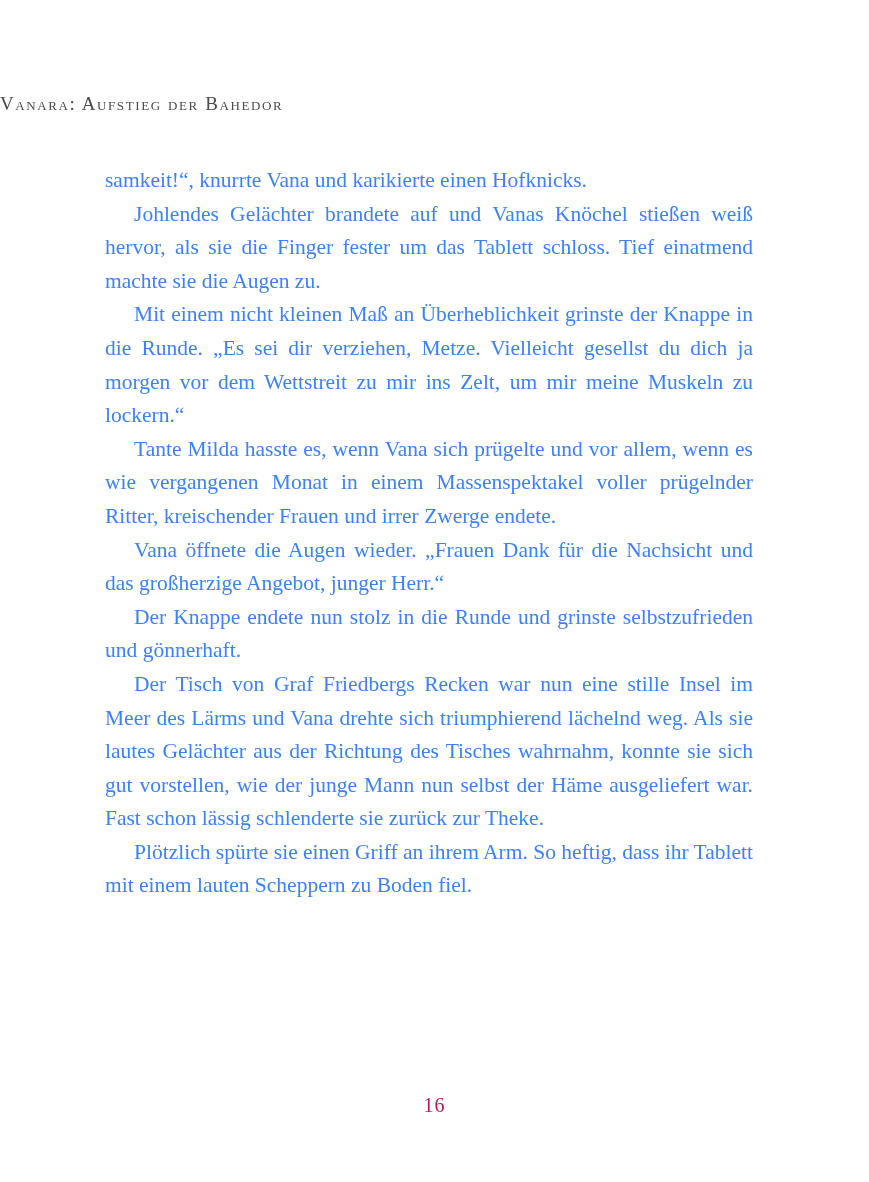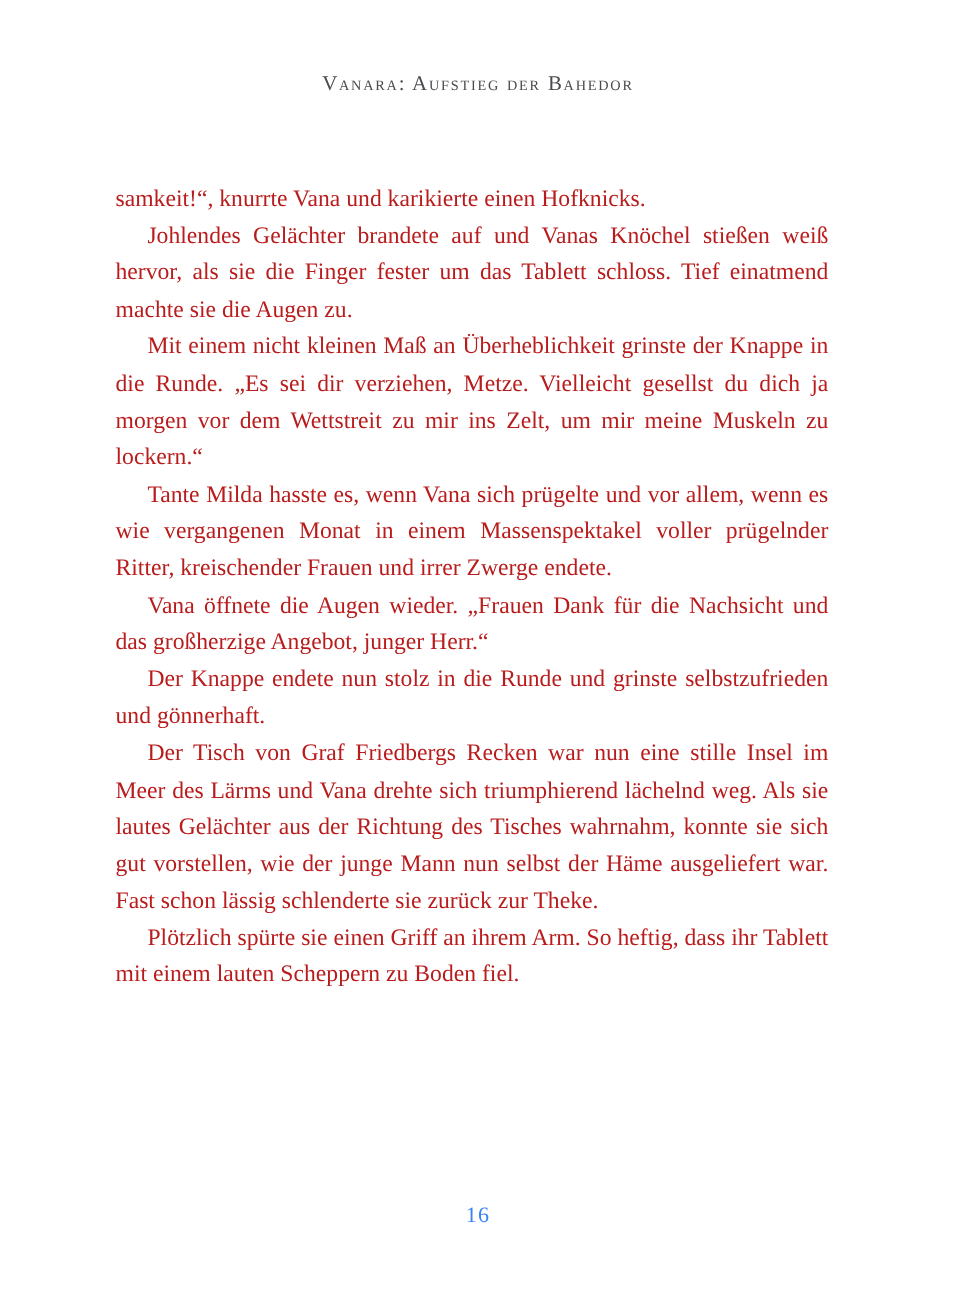--- a/index.html
+++ b/index.html
@@ -15,58 +15,57 @@
     overflow: hidden;
   }
   .page {
     position: relative;
     width: 869px;
     height: 1182px;
     box-sizing: border-box;
   }
   .running-head {
     position: absolute;
-    top: 66px;
+    top: 93px;
     left: 0;
     width: 869px;
-    text-align: center;
     font-family: "Liberation Serif", serif;
     font-size: 19px;
     letter-spacing: 1.6px;
     color: #4a4a4f;
     font-variant: small-caps;
     white-space: nowrap;
   }
   .body-text {
     position: absolute;
     top: 164px;
     left: 105px;
     width: 648px;
     font-size: 21.5px;
     line-height: 33.6px;
     text-align: justify;
     text-justify: inter-word;
-    color: #b91c1c;
+    color: #3b82f6;
     hyphens: manual;
   }
   .body-text p {
     margin: 0;
     text-indent: 0;
   }
   .body-text p.indent {
     text-indent: 1.35em;
   }
   .folio {
     position: absolute;
     top: 1094px;
     left: 0;
     width: 869px;
     text-align: center;
     font-size: 20px;
-    color: #3b82f6;
+    color: #be185d;
     letter-spacing: 1px;
   }
 </style>
 </head>
 <body>
 
 <div class="page">
 
   <div class="running-head">Vanara: Aufstieg der Bahedor</div>
 

